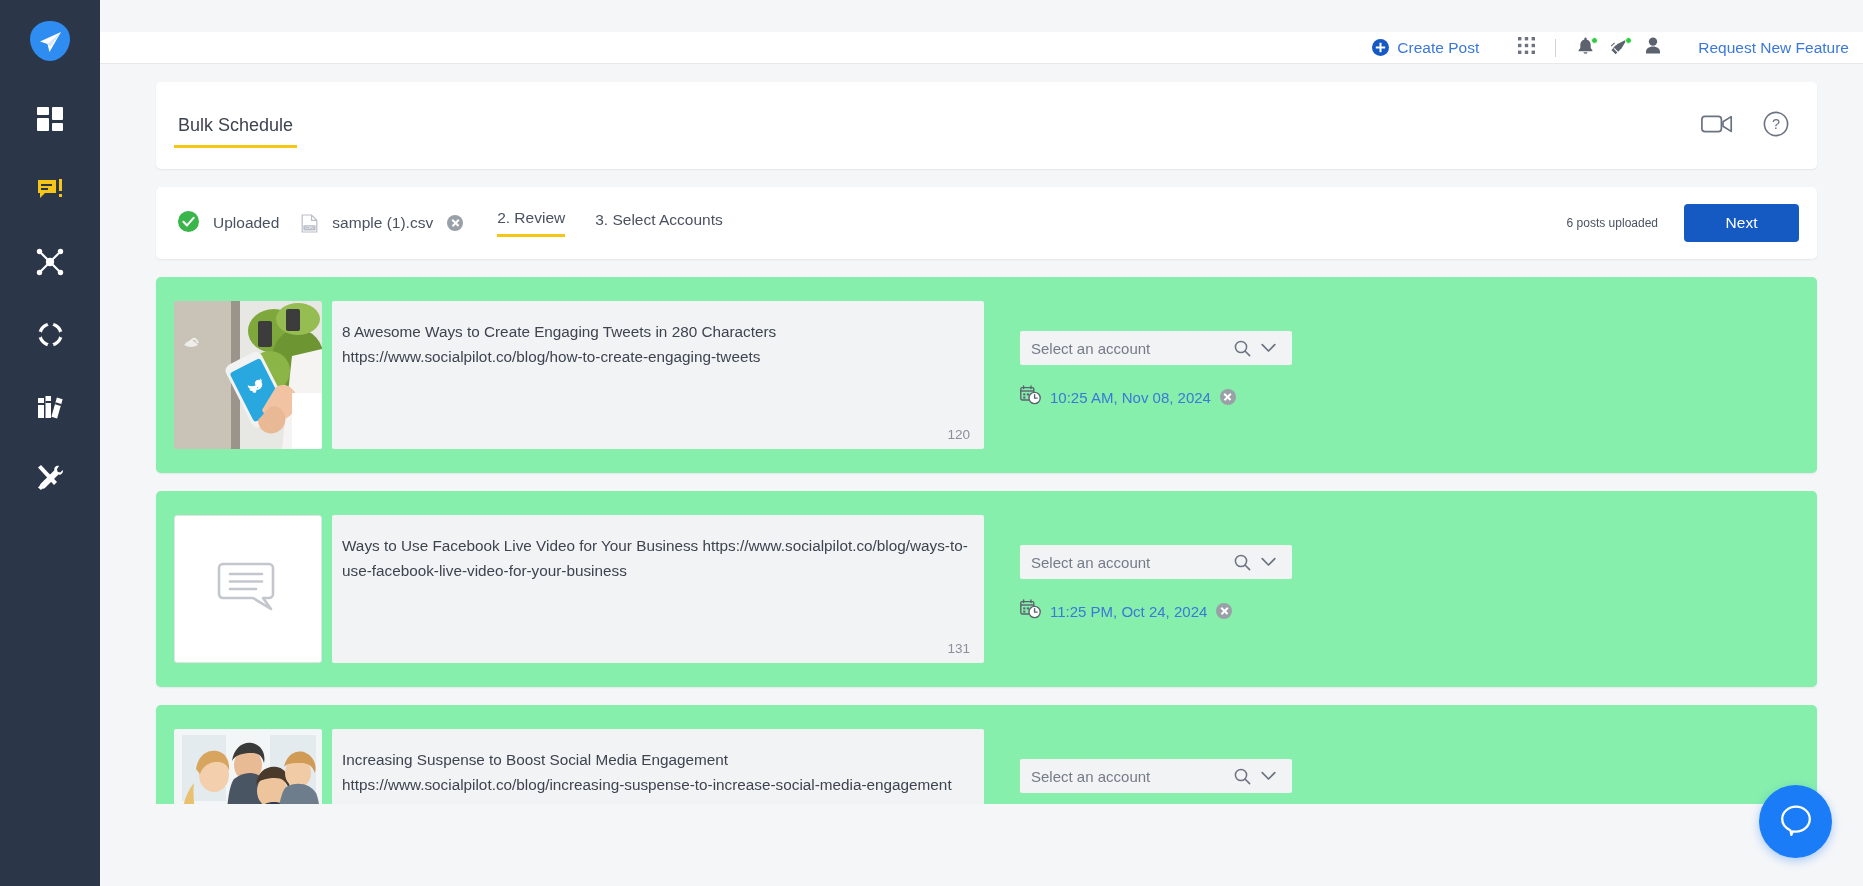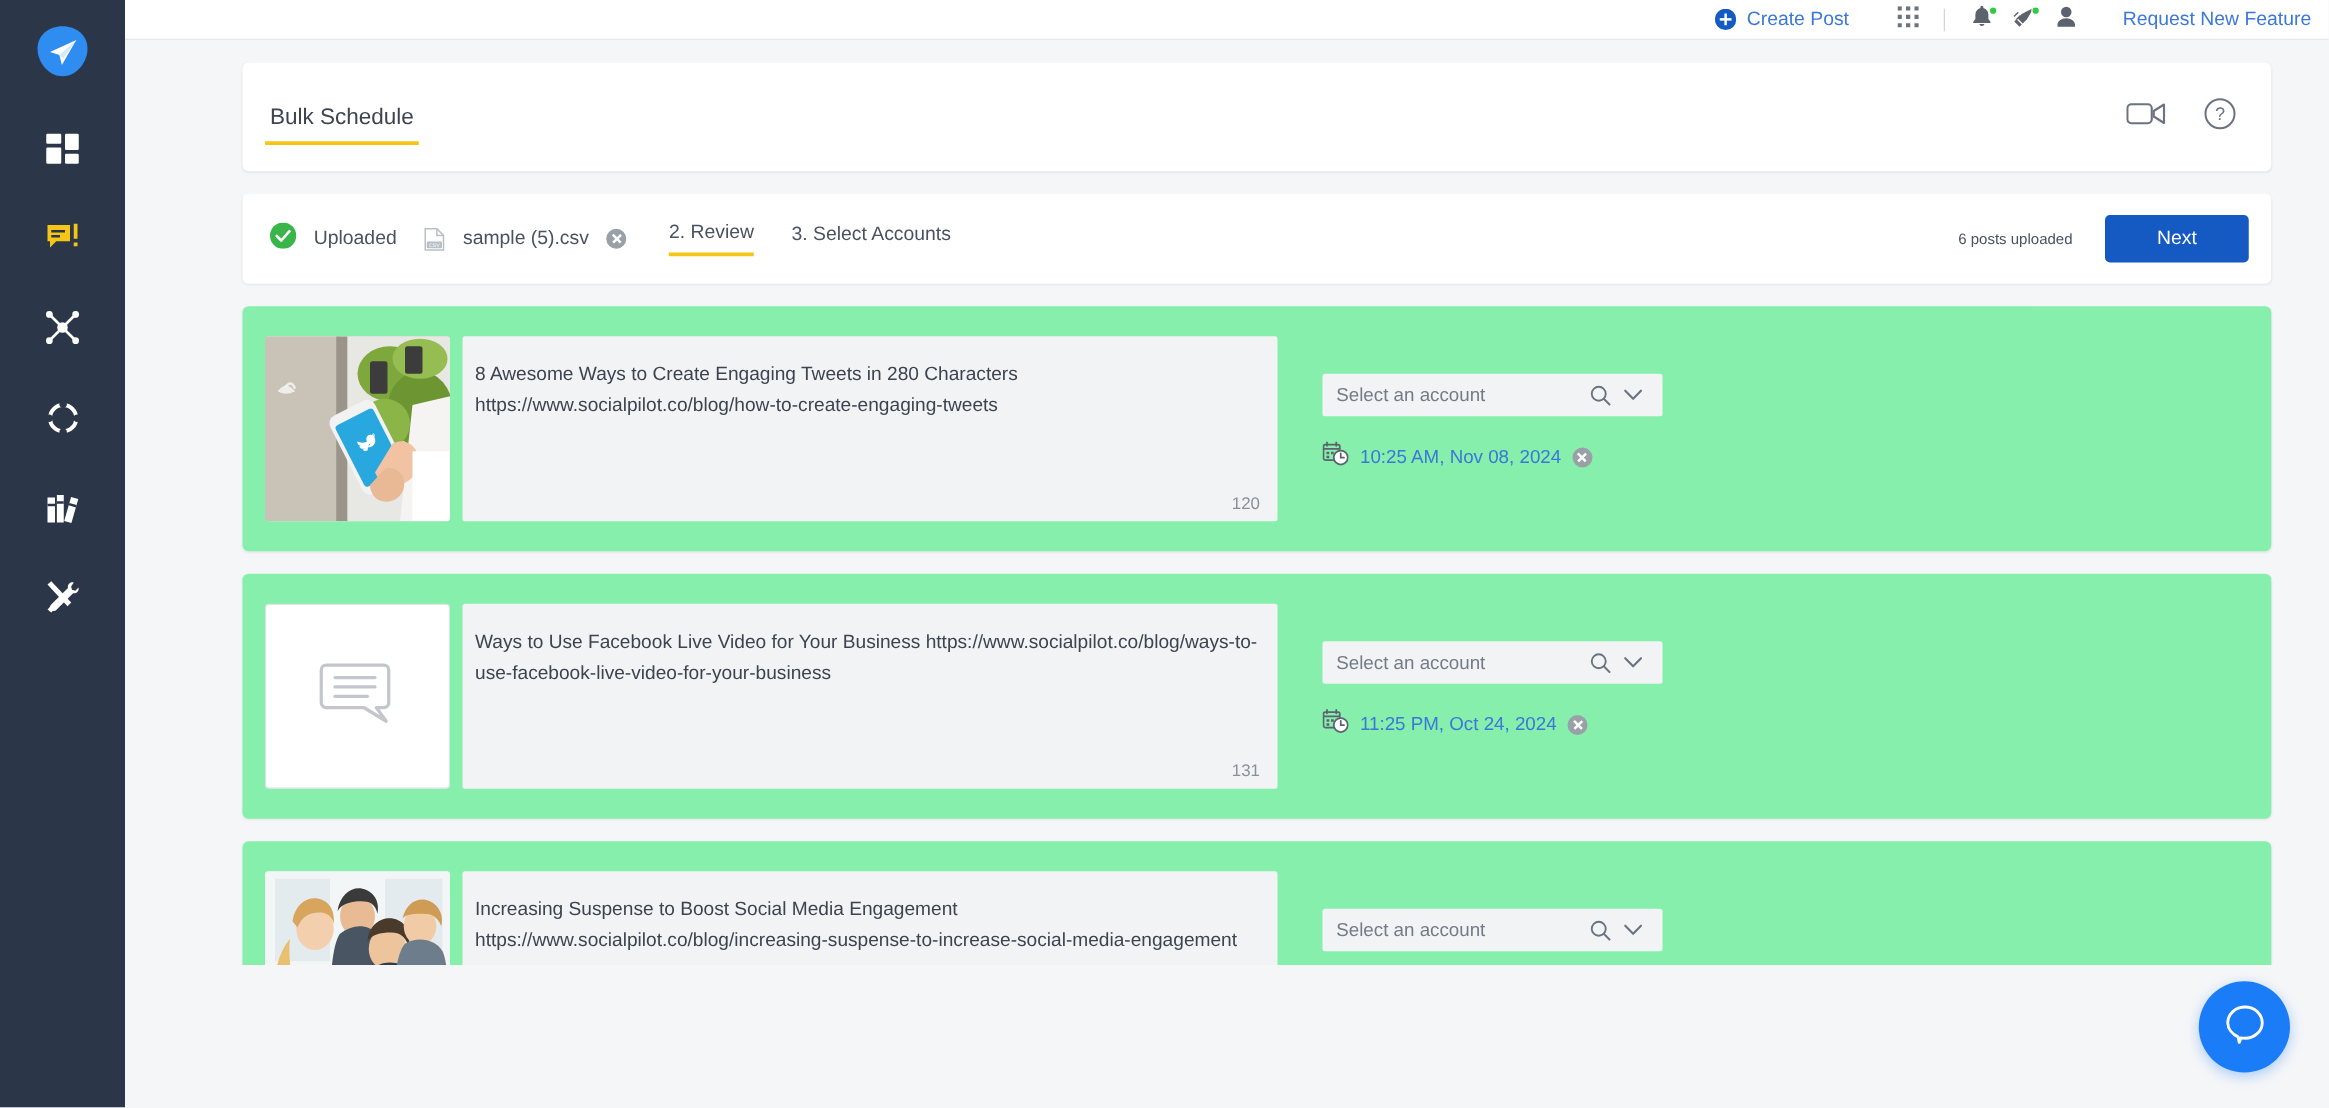--- a/index.html
+++ b/index.html
@@ -23,21 +23,21 @@
   }
   .side-logo { width: 46px; height: 46px; margin-bottom: 26px; display:flex; align-items:center; justify-content:center; }
   .side-item {
     width: 56px; height: 56px; margin-bottom: 16px;
     display: flex; align-items: center; justify-content: center;
     cursor: pointer;
   }
   .side-item svg { display:block; }
 
   
-  .right { flex: 1 1 auto; height: 772px; display: flex; flex-direction: column; background:#f5f6f8; }
+  .right { flex: 1 1 auto; height: 772px; display: flex; flex-direction: column; background:#f5f6f8;margin-top:32px; }
 
   
   .topbar {
     height: 32px; background: #ffffff;
     border-bottom: 1px solid #e6e8ec;
     display: flex; align-items: center; justify-content: flex-end;
     padding-right: 14px; gap: 0;
   }
   .create-post {
     display:flex; align-items:center; gap:8px;
@@ -46,21 +46,21 @@
   .create-post .plus { width:17px; height:17px; display:block; }
   .hdr-icon { width: 34px; height: 32px; display:flex; align-items:center; justify-content:center; cursor:pointer; position:relative; }
   .hdr-sep { width:1px; height:18px; background:#cfd3da; margin: 0 12px; }
   .dot {
     position:absolute; width:7px; height:7px; border-radius:50%;
     background:#2ecc40; top:5px; right:4px; border:1px solid #fff;
   }
   .req-feature { color:#3b78d8; font-size:15.5px; cursor:pointer; margin-left: 28px; white-space:nowrap; }
 
   
-  .content { flex:1 1 auto; overflow:hidden; padding: 18px 46px 0 94px; }
+  .content { flex:1 1 auto; overflow:hidden; padding: 18px 46px 0 56px; }
 
   .card {
     background:#fff; border-radius:5px;
     box-shadow: 0 1px 2px rgba(16,24,40,.07);
   }
 
   
   .title-card { height: 87px; display:flex; align-items:center; padding: 0 28px 0 18px; }
   .tab-title {
     font-size:18px; color:#3d4450; padding: 0 4px 9px 4px;
@@ -335,21 +335,21 @@
           </span>
           <span class="lbl-uploaded">Uploaded</span>
           <span style="margin-left:8px;display:flex;">
             <svg width="17" height="19" viewBox="0 0 17 19">
               <path d="M1.2 1h9.3l5.3 5.3V18H1.2z" fill="#fff" stroke="#b9bec7" stroke-width="1.2"></path>
               <path d="M10.5 1v5.3H16" fill="none" stroke="#b9bec7" stroke-width="1.2"></path>
               <rect x="2.4" y="11.2" width="12.2" height="5.4" rx="1" fill="#b9bec7"></rect>
               <text x="8.5" y="15.4" text-anchor="middle" font-family="Liberation Sans, sans-serif" font-size="4.1" fill="#fff">CSV</text>
             </svg>
           </span>
-          <span class="csv-name">sample (5).csv</span>
+          <span class="csv-name">sample (1).csv</span>
           <span class="x-btn"></span>
         </div>
 
         <div class="step active" style="margin-left:34px;">2. Review</div>
         <div class="step" style="margin-left:30px;">3. Select Accounts</div>
 
         <div class="steps-right">
           <span class="posts-count">6  posts uploaded</span>
           <button class="next-btn">Next</button>
         </div>

